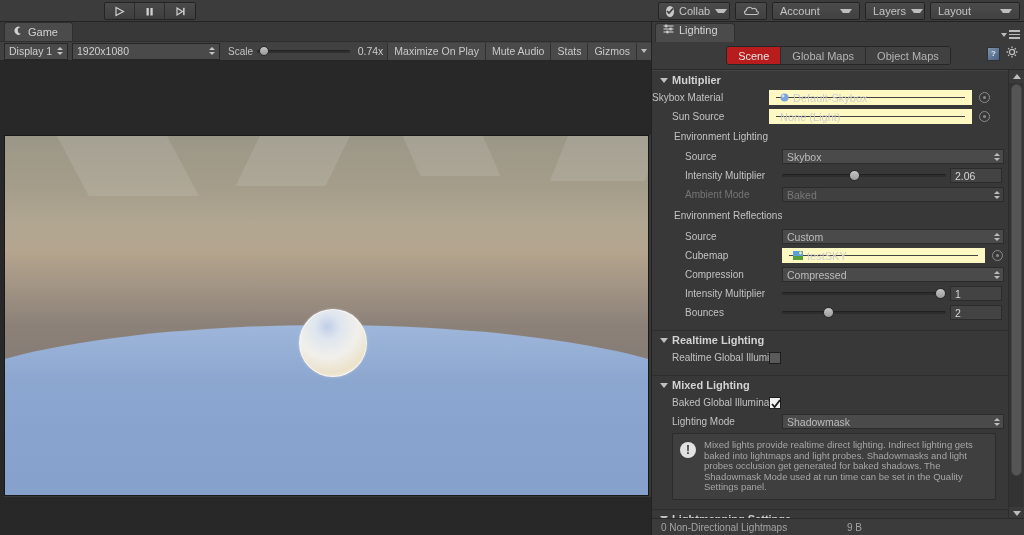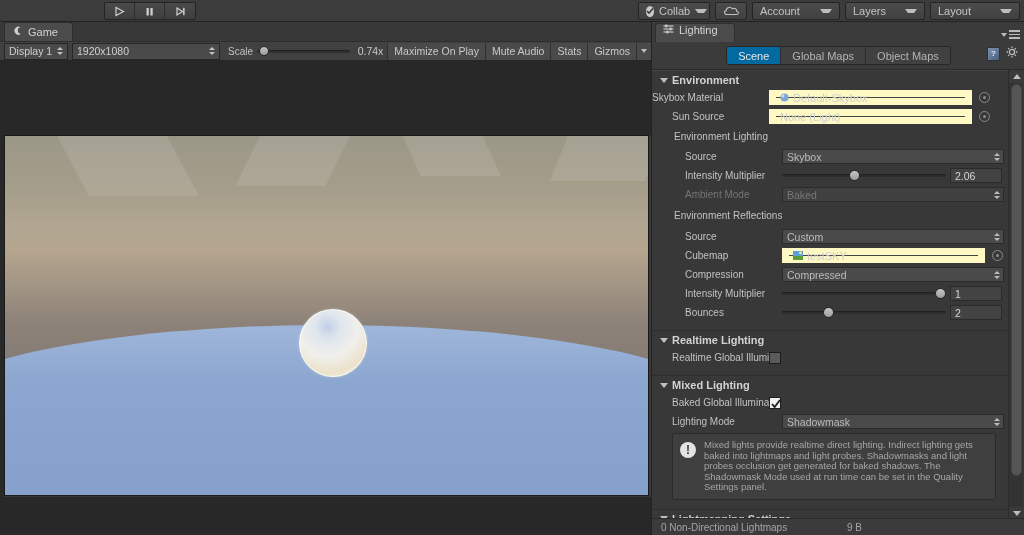--- a/index.html
+++ b/index.html
@@ -134,21 +134,21 @@
     position:absolute; left:0; top:20px; width:373px; height:28px;
     background:#3b3b3b; border-bottom:1px solid #2a2a2a;
     display:flex; align-items:center; justify-content:center; gap:0;
   }
   .mode-grp { display:flex; border:1px solid #262626; border-radius:3px; overflow:hidden; height:19px; }
   .mode-btn {
     padding: 0 11px; display:flex;align-items:center; font-size:11px; color:#b4b4b4;
     background:#414141; border-right:1px solid #2c2c2c;
   }
   .mode-btn:last-child{border-right:none;}
-  .mode-btn.active { background:#0369a1; color:#e6e6e6; }
+  .mode-btn.active { background:#b91c1c; color:#e6e6e6; }
   .lp-modes-icons { position:absolute; right:6px; top:4px; display:flex; gap:6px; align-items:center; }
   .book-icon { width:13px;height:14px;background:linear-gradient(135deg,#7d92ad,#49617f);border:1px solid #2a323c;border-radius:1px;
     display:flex;align-items:center;justify-content:center;color:#dfe7f0;font-size:8px;font-weight:bold;}
 
   .lp-body {
     position:absolute; left:0; top:48px; width:373px; height: 450px;
     background:#383838; overflow:hidden;
   }
   .lp-scroll { position:absolute; left:0; top:0; width: 356px; }
 
@@ -256,21 +256,21 @@
         <span>
           <svg width="17" height="11" viewBox="0 0 17 11">
               <path d="M4 9.5 C1.2 9.5 0.6 6.2 3.2 5.6 C3.3 2.2 7.6 1.2 9.2 3.8 C11.6 2.4 14.2 4.3 13.6 6.3 C16.2 6.6 16 9.5 13.3 9.5 Z" fill="none" stroke="#c2c2c2" stroke-width="1.1"></path>
             </svg>
         </span>
       </div>
       <div class="tb-btn" style="width:88px;">
         <span>Account</span>
         <span class="caret"></span>
       </div>
-      <div class="tb-btn" style="width:80px;">
+      <div class="tb-btn" style="width:60px;">
         <span>Layers</span>
         <span class="caret"></span>
       </div>
       <div class="tb-btn" style="width:90px;">
         <span>Layout</span>
         <span class="caret"></span>
       </div>
     </div>
   </div>
 
@@ -403,21 +403,21 @@
         </span>
       </div>
     </div>
 
     <div class="lp-body">
       <div class="lp-scroll">
 
         <div class="sect-line2"></div>
         <div class="foldout">
           <span class="tri"></span>
-          <span>Environment</span>
+          <span>Multiplier</span>
         </div>
 
         <div class="row">
           <span class="lbl" style="width:117px;">Skybox Material</span>
           <div class="objfield" style="width:203px;">
             <span>
               <svg width="9" height="9" viewBox="0 0 9 9">
                   <circle cx="4.5" cy="4.5" r="4" fill="#7fa6d8"></circle>
                   <circle cx="3" cy="3" r="1.4" fill="#cfe2f5"></circle>
                 </svg>

